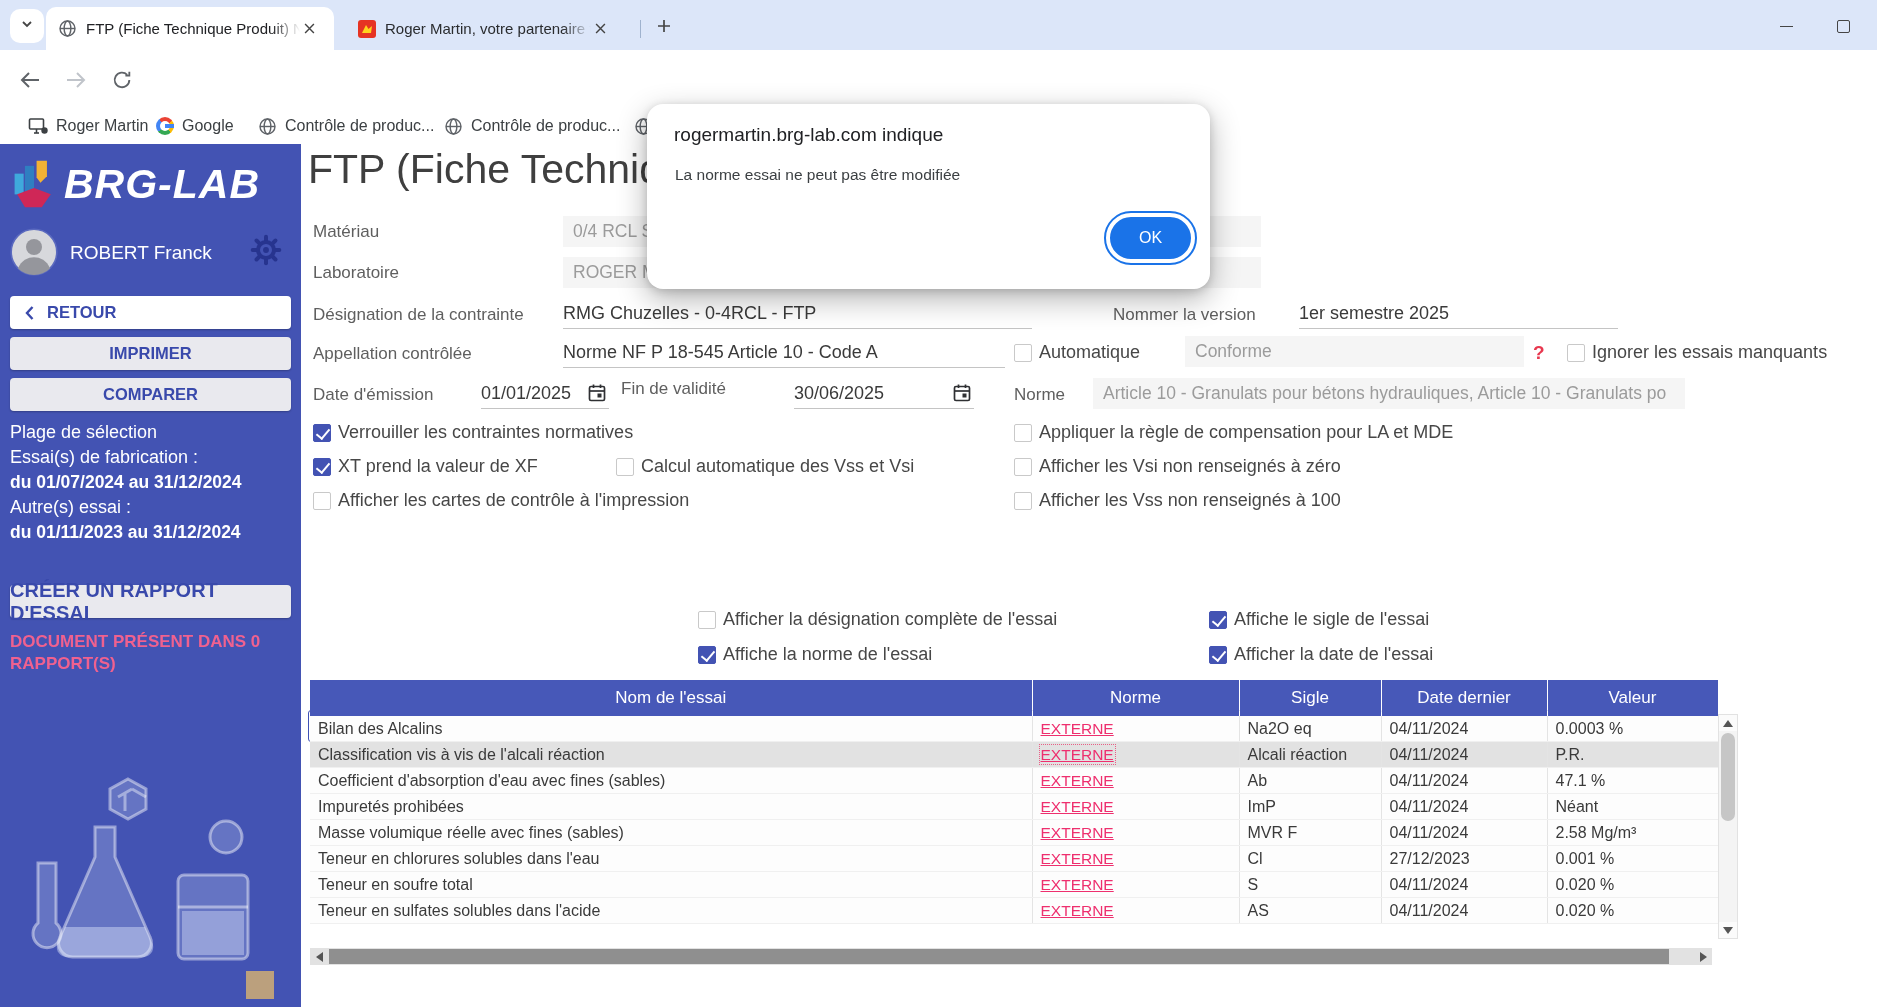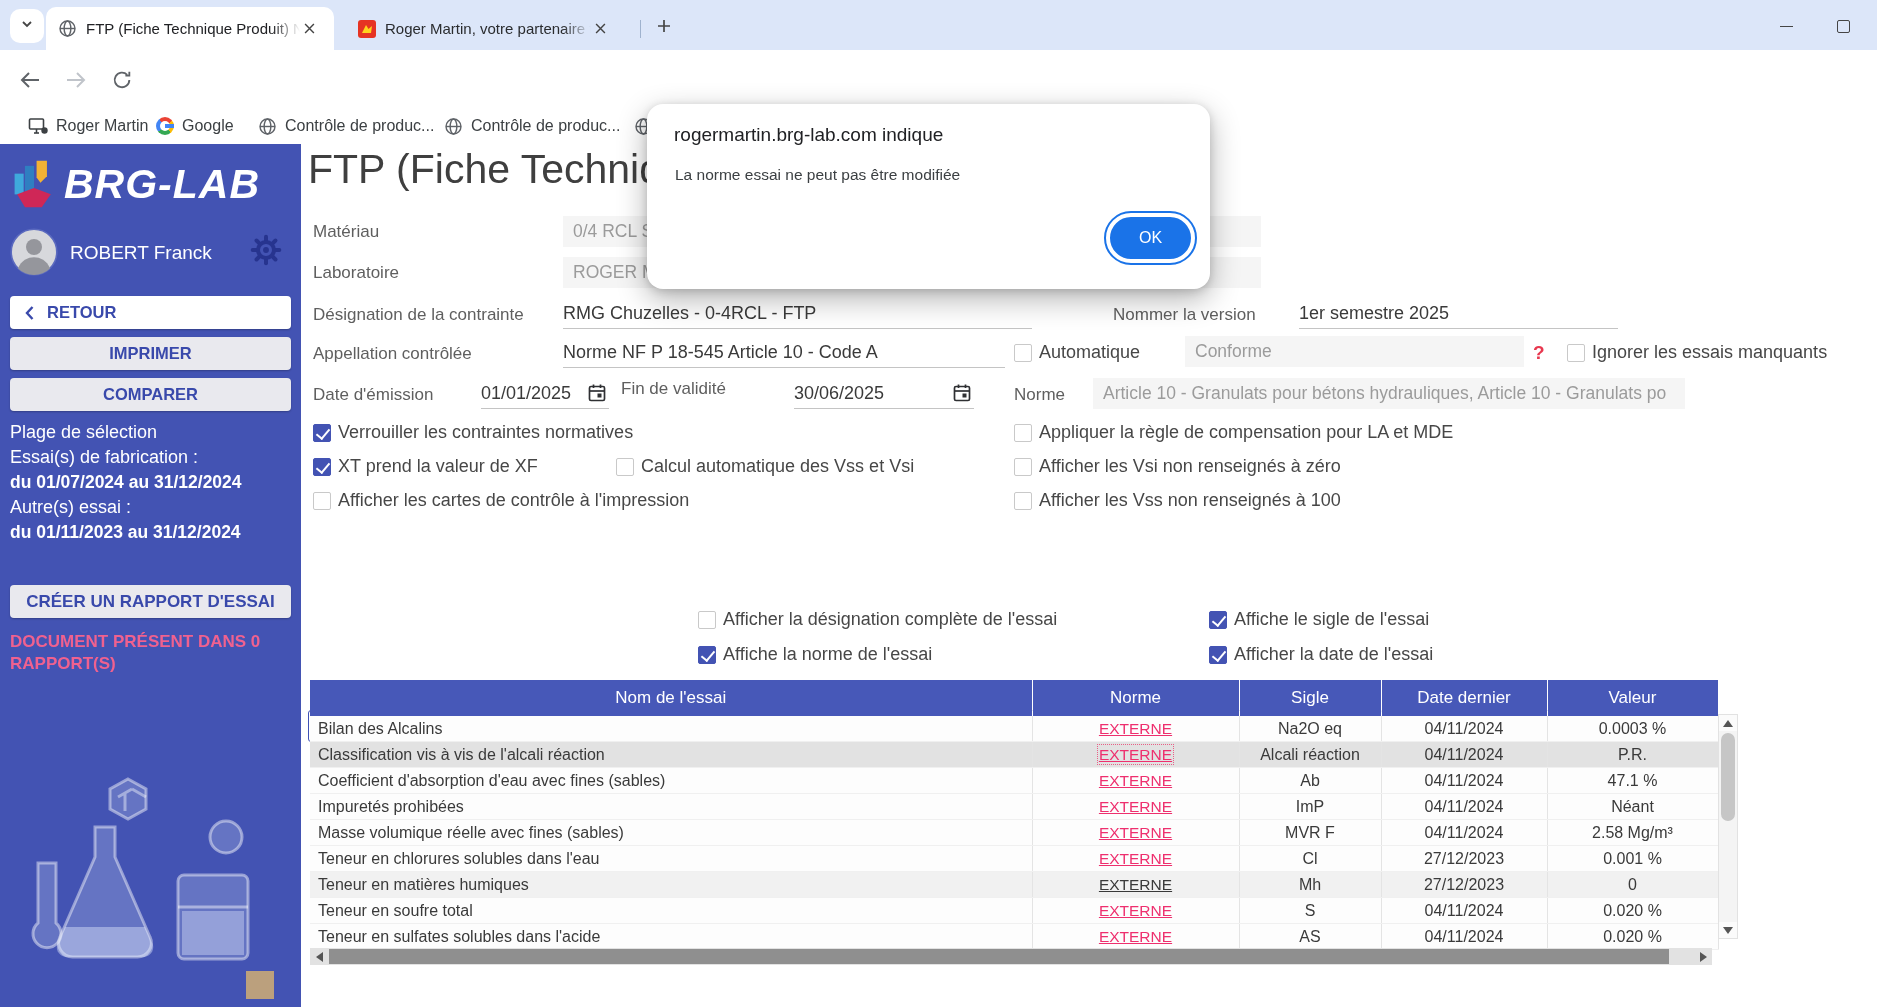--- a/index.html
+++ b/index.html
@@ -69,21 +69,21 @@
   .qmark{position:absolute;font-size:19px;font-weight:bold;color:#e8384f;}
   .acc{position:absolute;top:566px;height:32px;border:1px solid #3f51b5;border-radius:3px;
     background:#fff;color:#3a4cb1;font-size:15px;font-weight:600;letter-spacing:.2px;
     display:flex;align-items:center;gap:8px;padding-left:13px;box-sizing:border-box;white-space:nowrap;}
   
   .etable{position:absolute;left:9px;top:680px;width:1408px;border-collapse:collapse;
     table-layout:fixed;font-size:16px;color:#3a3a3a;}
   .etable th{background:#4758b8;color:#fff;font-weight:normal;height:34px;font-size:17px;
     border-right:1px solid rgba(255,255,255,.85);overflow:hidden;white-space:nowrap;}
   .etable td{height:25px;border-right:1px solid #e4e4e4;border-bottom:1px solid #f0f0f0;
-    padding:0 8px;white-space:nowrap;overflow:hidden;text-align:center;background:#fdfdfd;}
+    padding:0 8px;white-space:nowrap;overflow:hidden;background:#fdfdfd;}
   .etable td.name{text-align:left;}
   .etable tr.sel td{background:#e2e2e2;}
   .etable tr.dim td{background:#f1f1f1;}
   a.ext{color:#ee2f6e;text-decoration:underline;font-size:15.5px;}
   a.ext.focused{outline:1px dotted #e95f86;outline-offset:1px;}
   a.ext.dark{color:#3a3a3a;}
   
   .vscroll{position:absolute;left:1417px;top:714px;width:20px;height:225px;background:#f4f4f4;border:1px solid #e2e2e2;box-sizing:border-box;}
   .vthumb{position:absolute;left:2px;top:18px;width:14px;height:88px;background:#c6c6c6;border-radius:7px;}
   .sarrow{position:absolute;left:0;width:18px;height:16px;display:flex;align-items:center;justify-content:center;background:#fbfbfb;}
@@ -316,21 +316,21 @@
       </span>
       <span>RETOUR</span>
     </div>
     <div class="side-btn" style="top:193px;">IMPRIMER</div>
     <div class="side-btn" style="top:234px;">COMPARER</div>
     <div class="side-text" style="top:278px;">Plage de sélection</div>
     <div class="side-text" style="top:303px;">Essai(s) de fabrication :</div>
     <div class="side-text bold" style="top:328px;">du 01/07/2024 au 31/12/2024</div>
     <div class="side-text" style="top:353px;">Autre(s) essai :</div>
     <div class="side-text bold" style="top:378px;">du 01/11/2023 au 31/12/2024</div>
-    <div class="side-btn" style="top:441px;font-size:17px;">CRÉER UN RAPPORT D'ESSAI</div>
+    <div class="side-btn" style="top:441px;font-size:20px;">CRÉER UN RAPPORT D'ESSAI</div>
     <div class="pinknote" style="top:488px;">DOCUMENT PRÉSENT DANS 0</div>
     <div class="pinknote" style="top:510px;">RAPPORT(S)</div>
     <div class="abs" style="left:0;top:623px;">
       <svg width="301" height="240" viewBox="0 0 301 240">
         <g stroke="rgba(255,255,255,0.45)" stroke-width="3" fill="rgba(205,215,245,0.25)">
           <path d="M118 30l14-8M132 22l14 8M125 26v18"></path>
           <polygon points="128,12 146,22 146,42 128,52 110,42 110,22"></polygon>
           <path d="M95 60v30L60 170a14 14 0 0 0 13 20h64a14 14 0 0 0 13-20l-35-80V60z"></path>
           <rect x="178" y="108" width="70" height="84" rx="6"></rect>
           <path d="M178 140h70" fill="none"></path>
@@ -524,27 +524,20 @@
             <td>04/11/2024</td>
             <td>2.58 Mg/m³</td>
         </tr>
         <tr>
           <td class="name">Teneur en chlorures solubles dans l'eau</td>
           <td><a class="ext">EXTERNE</a></td>
           <td>Cl</td>
             <td>27/12/2023</td>
             <td>0.001 %</td>
         </tr>
-        <tr class="dim">
-          <td class="name">Teneur en matières humiques</td>
-          <td><a class="ext dark">EXTERNE</a></td>
-          <td>Mh</td>
-            <td>27/12/2023</td>
-            <td>0</td>
-        </tr>
         <tr>
           <td class="name">Teneur en soufre total</td>
           <td><a class="ext">EXTERNE</a></td>
           <td>S</td>
             <td>04/11/2024</td>
             <td>0.020 %</td>
         </tr>
         <tr>
           <td class="name">Teneur en sulfates solubles dans l'acide</td>
           <td><a class="ext">EXTERNE</a></td>

